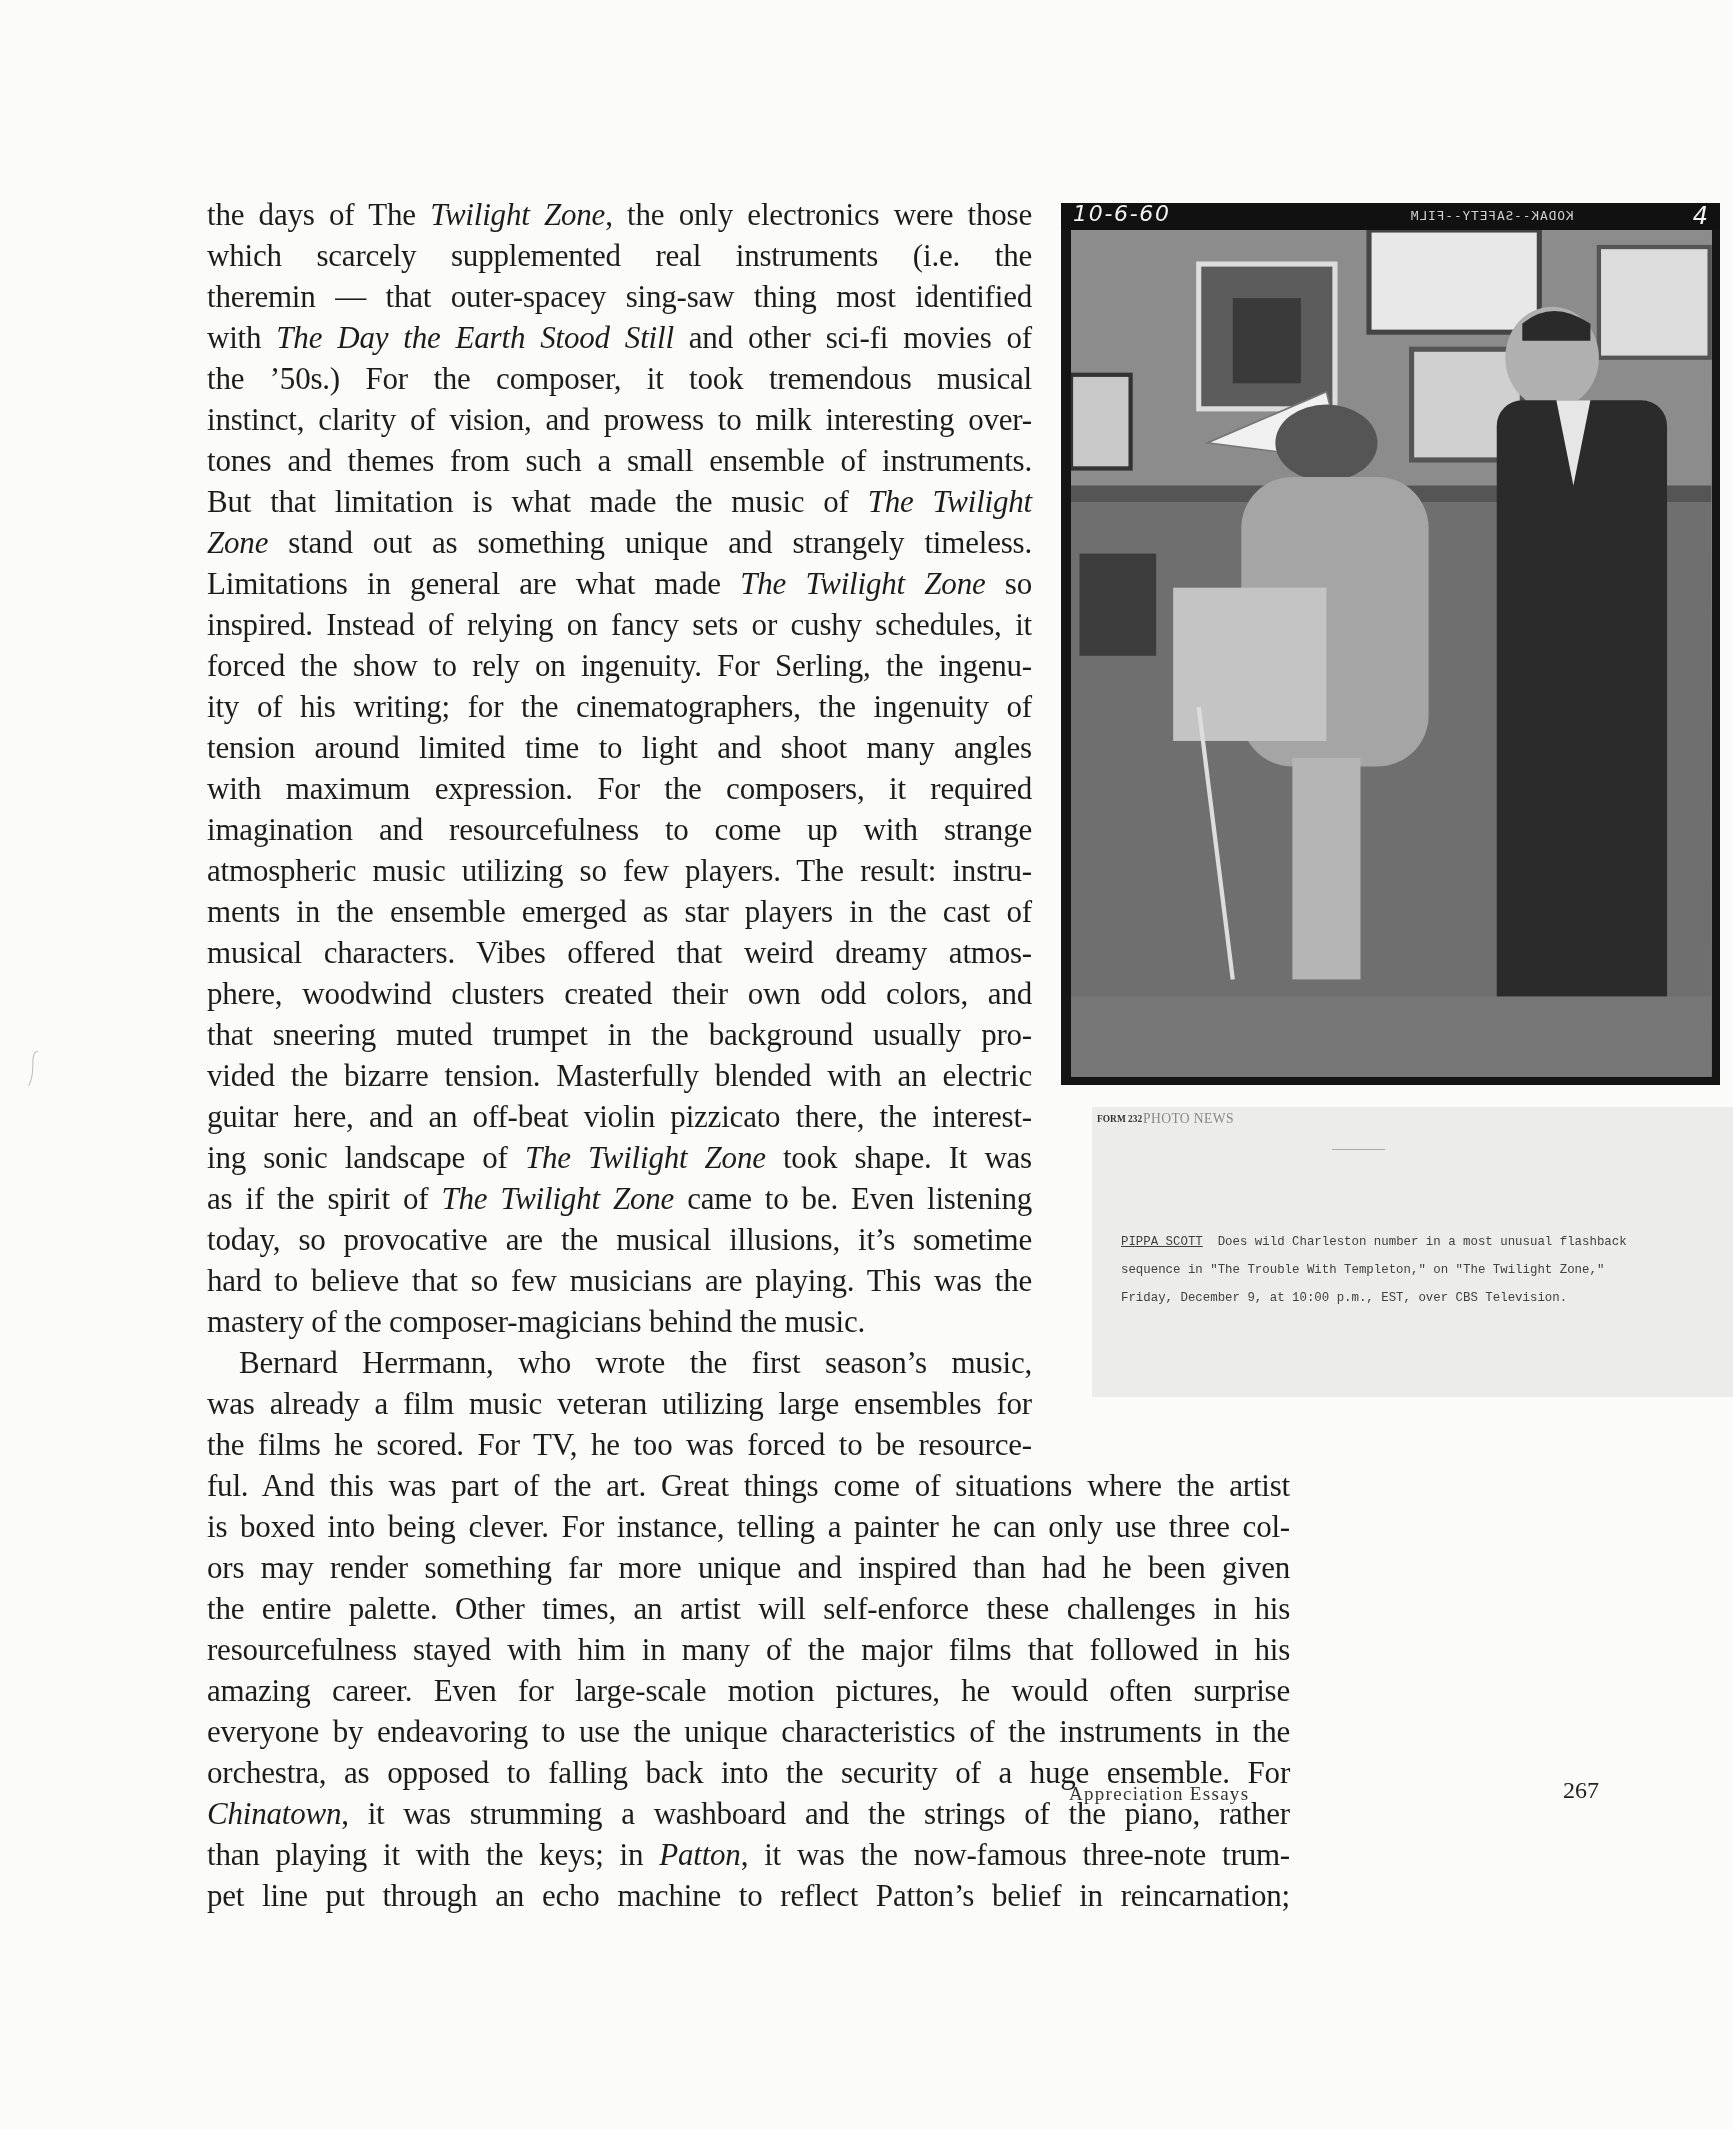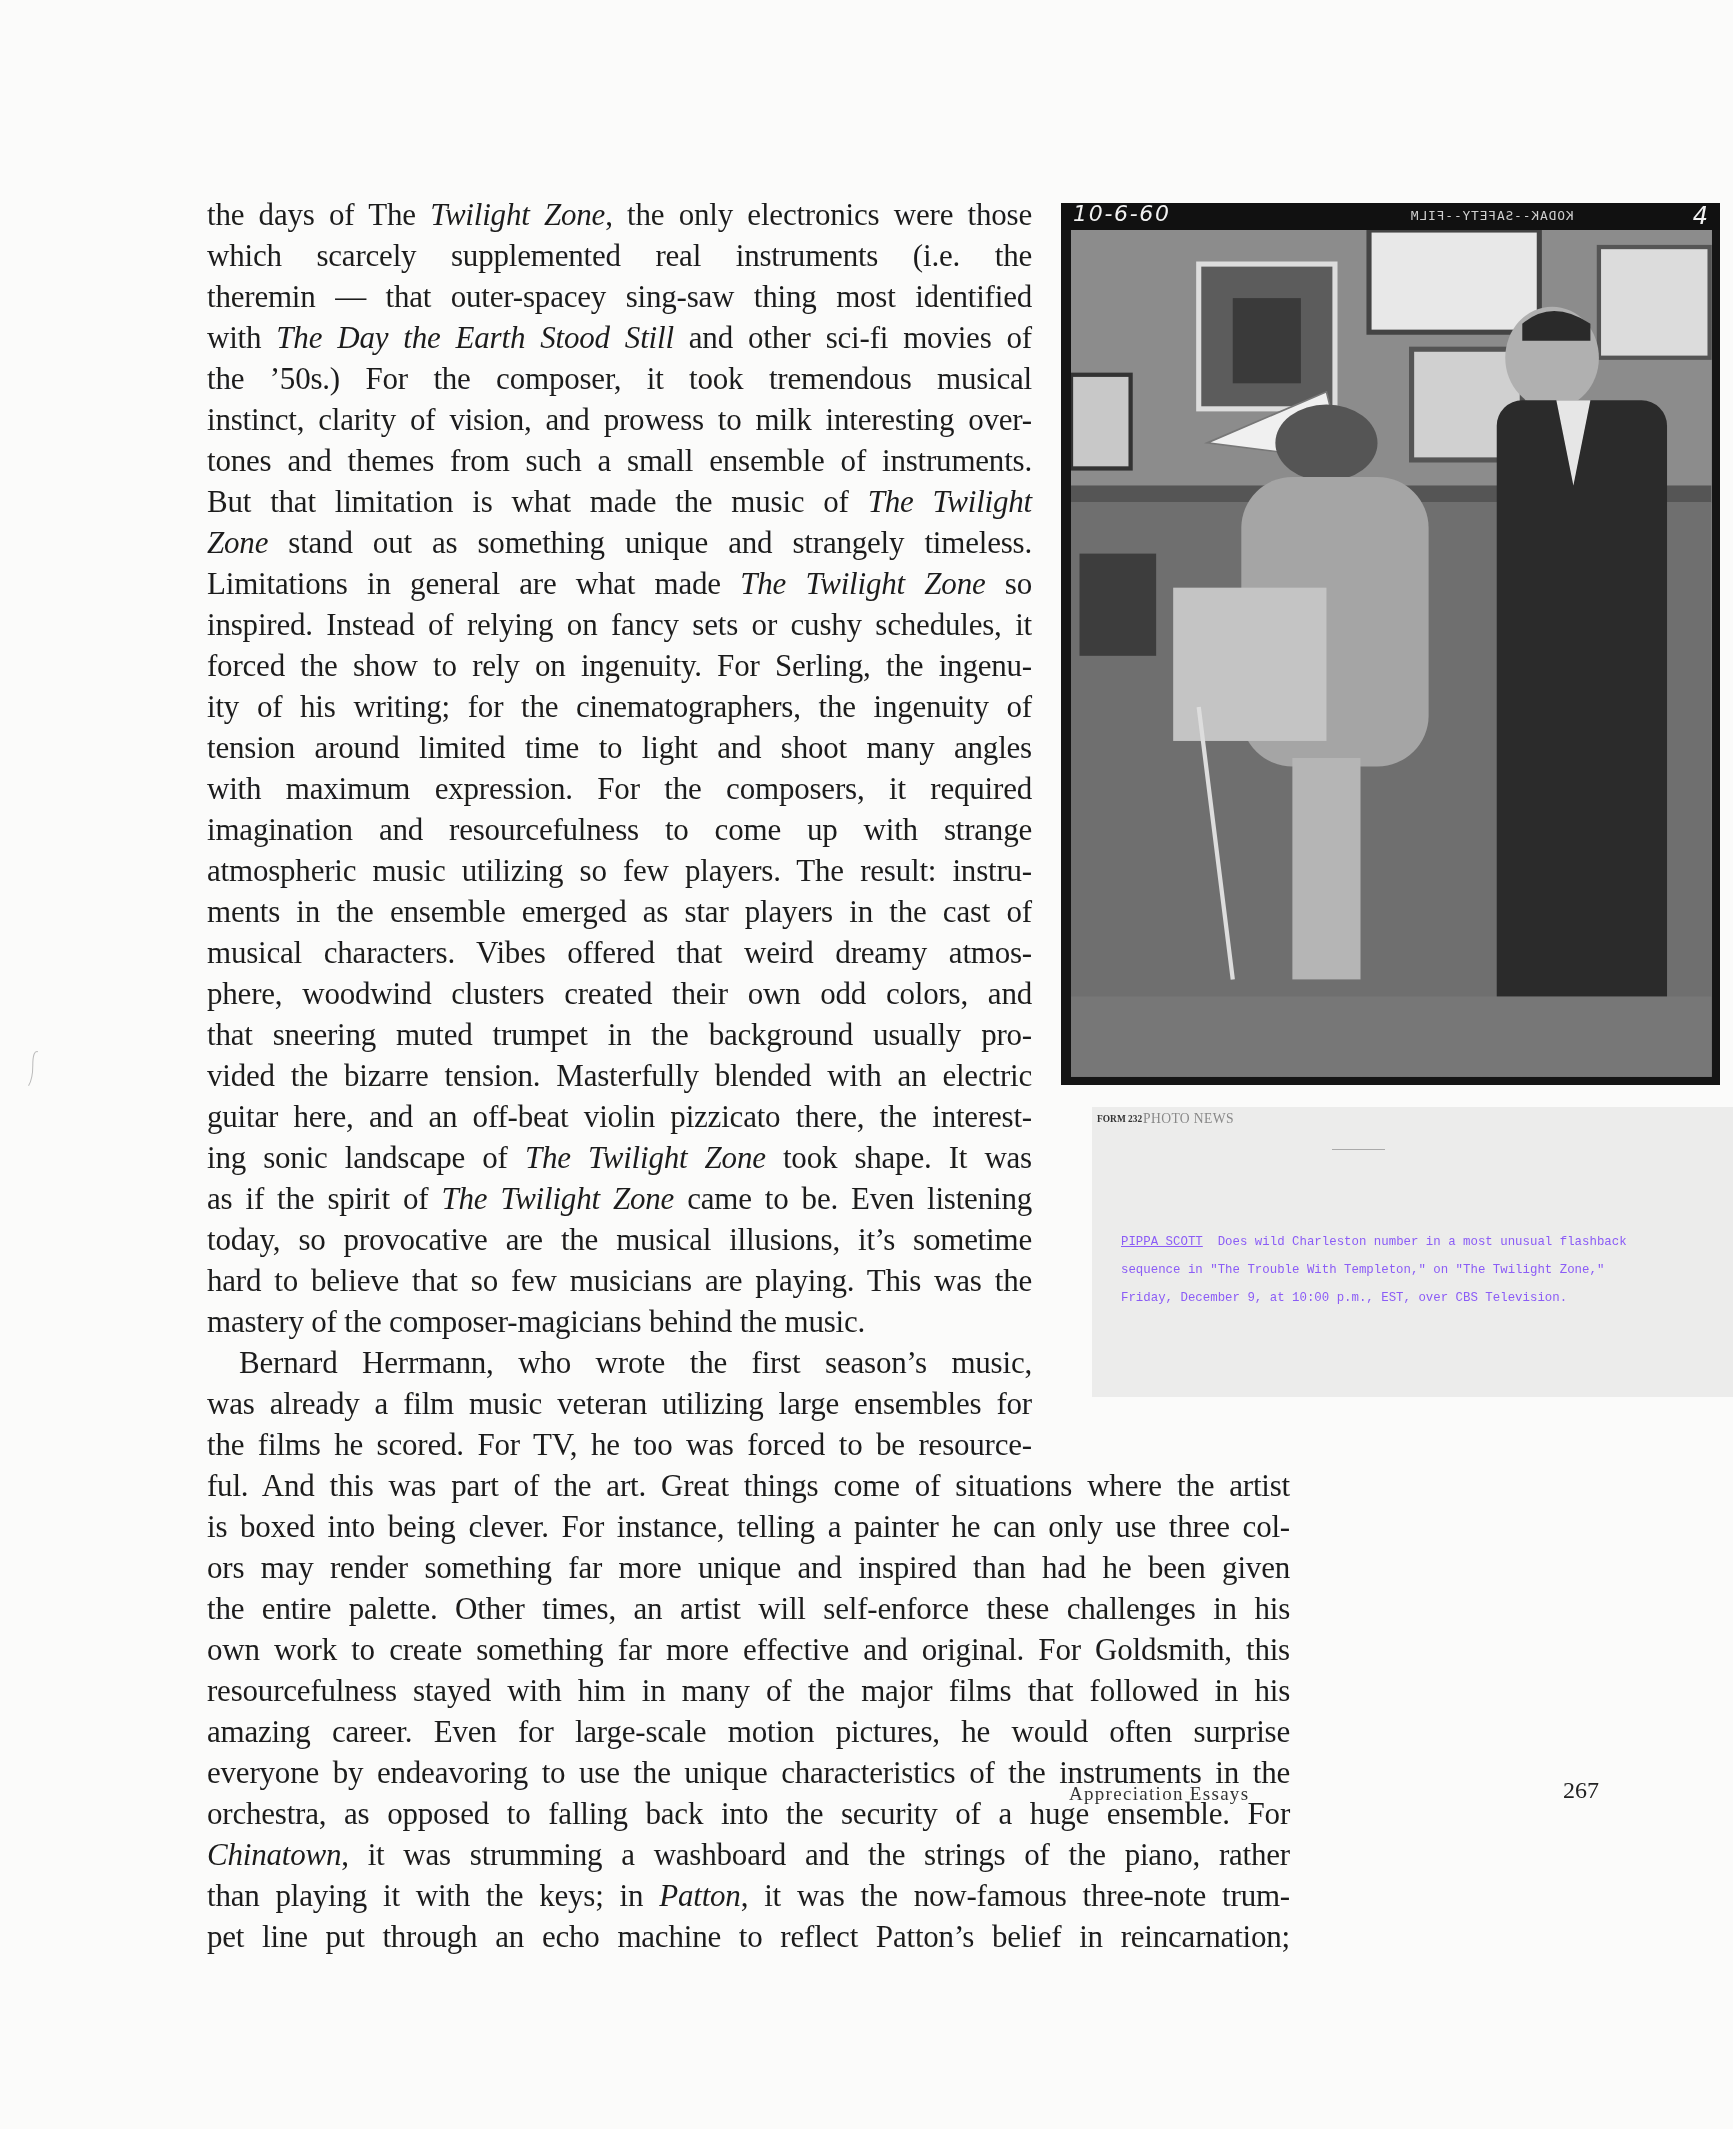--- a/index.html
+++ b/index.html
@@ -99,21 +99,21 @@
   .sender .s-div { font-size: 8.5px; font-style: italic; font-family: "Liberation Serif", serif; }
   .sender .s-yr { font-size: 8.5px; }
   .sender .s-small { font-size: 6.4px; }
   .sender-rule {
     position: absolute; left: 240px; top: 42px; width: 53px; height: 0.9px;
     background: #aaa;
   }
   .caption-text {
     position: absolute; left: 29px; top: 121px;
     font-family: "Liberation Mono", "DejaVu Sans Mono", monospace;
-    font-size: 12.4px; color: #8b5cf6; line-height: 28px;
+    font-size: 12.4px; color: #404040; line-height: 28px;
     white-space: nowrap;
   }
   .caption-text .name { text-decoration: underline; }
 
   
   .running-footer {
     position: absolute; left: 1069px; top: 1780px;
     font-size: 19px; letter-spacing: 1.3px; color: #333;
     top: 1782px;
   }
@@ -160,21 +160,20 @@
       <span class="line narrow"><span>today, so provocative are the musical illusions, it’s sometime</span></span>
       <span class="line narrow"><span>hard to believe that so few musicians are playing. This was the</span></span>
       <span class="line narrow last"><span>mastery of the composer-magicians behind the music.</span></span>
       <span class="line narrow indent"><span>Bernard Herrmann, who wrote the first season’s music,</span></span>
       <span class="line narrow"><span>was already a film music veteran utilizing large ensembles for</span></span>
       <span class="line narrow"><span>the films he scored. For TV, he too was forced to be resource-</span></span>
       <span class="line wide"><span>ful. And this was part of the art. Great things come of situations where the artist</span></span>
       <span class="line wide"><span>is boxed into being clever. For instance, telling a painter he can only use three col-</span></span>
       <span class="line wide"><span>ors may render something far more unique and inspired than had he been given</span></span>
       <span class="line wide"><span>the entire palette. Other times, an artist will self-enforce these challenges in his</span></span>
-      <span class="line wide"><span>own work to create something far more effective and original. For Goldsmith, this</span></span>
       <span class="line wide"><span>resourcefulness stayed with him in many of the major films that followed in his</span></span>
       <span class="line wide"><span>amazing career. Even for large-scale motion pictures, he would often surprise</span></span>
       <span class="line wide"><span>everyone by endeavoring to use the unique characteristics of the instruments in the</span></span>
       <span class="line wide"><span>orchestra, as opposed to falling back into the security of a huge ensemble. For</span></span>
       <span class="line wide"><em>Chinatown</em><span>, it was strumming a washboard and the strings of the piano, rather</span></span>
       <span class="line wide"><span>than playing it with the keys; in </span><em>Patton</em><span>, it was the now-famous three-note trum-</span></span>
       <span class="line wide"><span>pet line put through an echo machine to reflect Patton’s belief in reincarnation;</span></span>
     </div>
 
   <div class="photo-frame">

